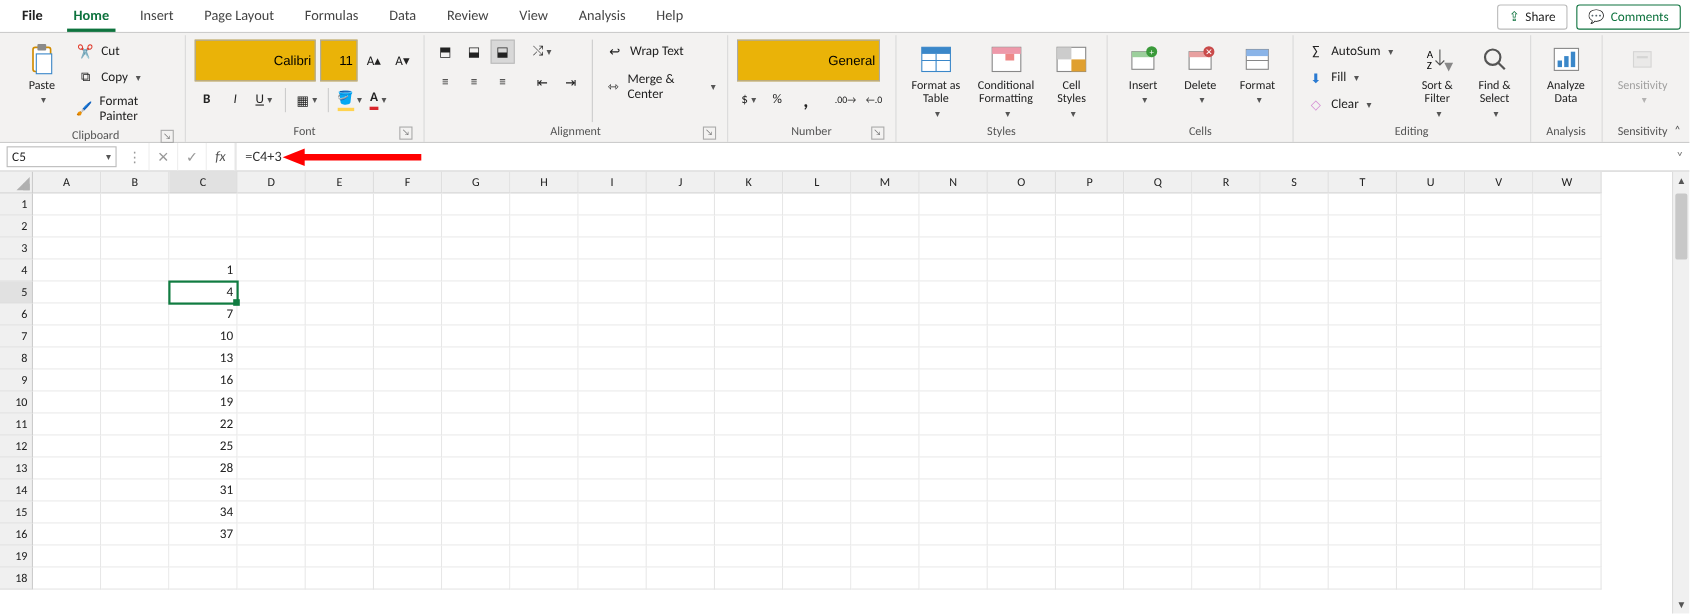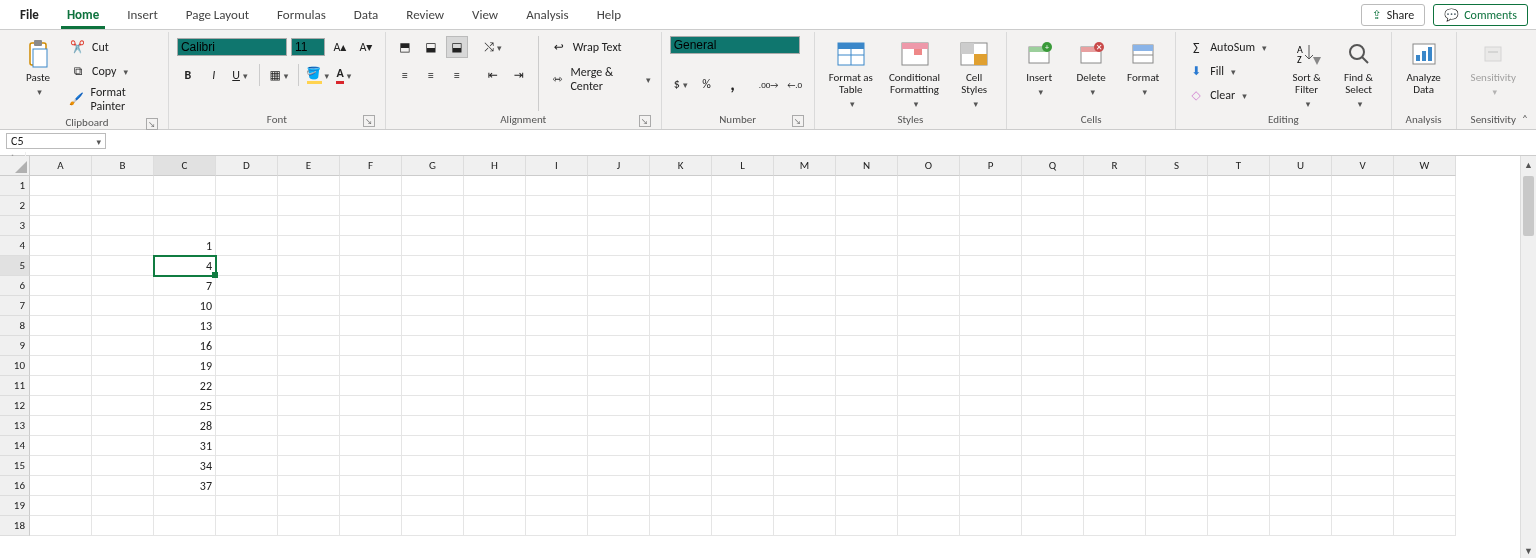--- a/index.html
+++ b/index.html
@@ -23,27 +23,27 @@
   .group .label { font-size: 11px; color:#555; text-align:center; padding: 2px 0 3px 0; height:18px; position:relative; }
   .dlaunch { position:absolute; right:2px; bottom:2px; width:12px; height:12px; border:1px solid #aaa; font-size:8px; line-height:10px; text-align:center; color:#777; cursor:pointer; }
   .col { display:flex; flex-direction:column; gap:2px; }
   .row { display:flex; flex-direction:row; align-items:center; gap:4px; }
   .bigbtn { display:flex; flex-direction:column; align-items:center; justify-content:flex-start; gap:2px; padding:2px 6px; min-width:48px; cursor:pointer; }
   .bigbtn .cap { font-size:11px; line-height:12px; text-align:center; }
   .iconbox { width:20px; height:20px; display:flex; align-items:center; justify-content:center; }
   .bigicon { width:32px; height:32px; display:flex; align-items:center; justify-content:center; }
   .smallctl { display:flex; align-items:center; gap:4px; font-size:12px; cursor:pointer; padding:1px 2px; }
   .dd::after { content:"▾"; font-size:9px; color:#555; margin-left:3px; }
-  input.inset, select.inset { border:1px solid #aaa; font-size:12px; padding:1px 3px; background:#0f766e; }
+  input.inset, select.inset { border:1px solid #aaa; font-size:12px; padding:11px 3px; background:#eab308;text-align:right; }
   .sq { width:22px; height:22px; display:flex; align-items:center; justify-content:center; cursor:pointer; border:1px solid transparent; }
   .sq.active { background:#d8d8d8; border-color:#bbb; }
   .sep { width:1px; background:#ccc; margin:0 4px; align-self:stretch; }
 
   
-  .fbar { height: 26px; display:flex; align-items:stretch; border-bottom:1px solid #ccc;flex-direction:column; }
+  .fbar { height: 26px; display:flex; align-items:stretch; border-bottom:1px solid #ccc; }
   .namebox { width:100px; border:1px solid #bbb; margin:3px 0 3px 6px; display:flex; align-items:center; padding:0 4px; font-size:12px; }
   .namebox .ar { margin-left:auto; font-size:9px; color:#555; }
   .fb-btn { width:26px; display:flex; align-items:center; justify-content:center; color:#999; cursor:pointer; font-size:13px; border-right:1px solid #eee; }
   .fb-sep { width:4px; }
   .formula { flex:1; border-left:1px solid #ddd; display:flex; align-items:center; padding-left:8px; font-size:13px; color:#333; position:relative; }
   .expand { width:18px; display:flex; align-items:center; justify-content:center; color:#777; }
 
   
   .arrow-ann { position:absolute; top:0; left:300px; pointer-events:none; }
 
@@ -213,21 +213,21 @@
           <span class="iconbox">⇿</span>
           <span>Merge &amp; Center</span>
         </div>
       </div>
     </div>
     <div class="label"><span>Alignment</span><span class="dlaunch">↘</span></div>
   </div>
 
   <div class="group">
     <div class="body">
-      <div class="col" style="gap:19px">
+      <div class="col" style="gap:6px">
         <input class="inset" style="width: 130px;" value="General">
         <div class="row">
           <span class="sq dd">
               <span>$</span>
             </span>
           <span class="sq">
               <span>%</span>
             </span>
           <span class="sq">
               <span style="font-size:18px;font-weight:bold">,</span>

